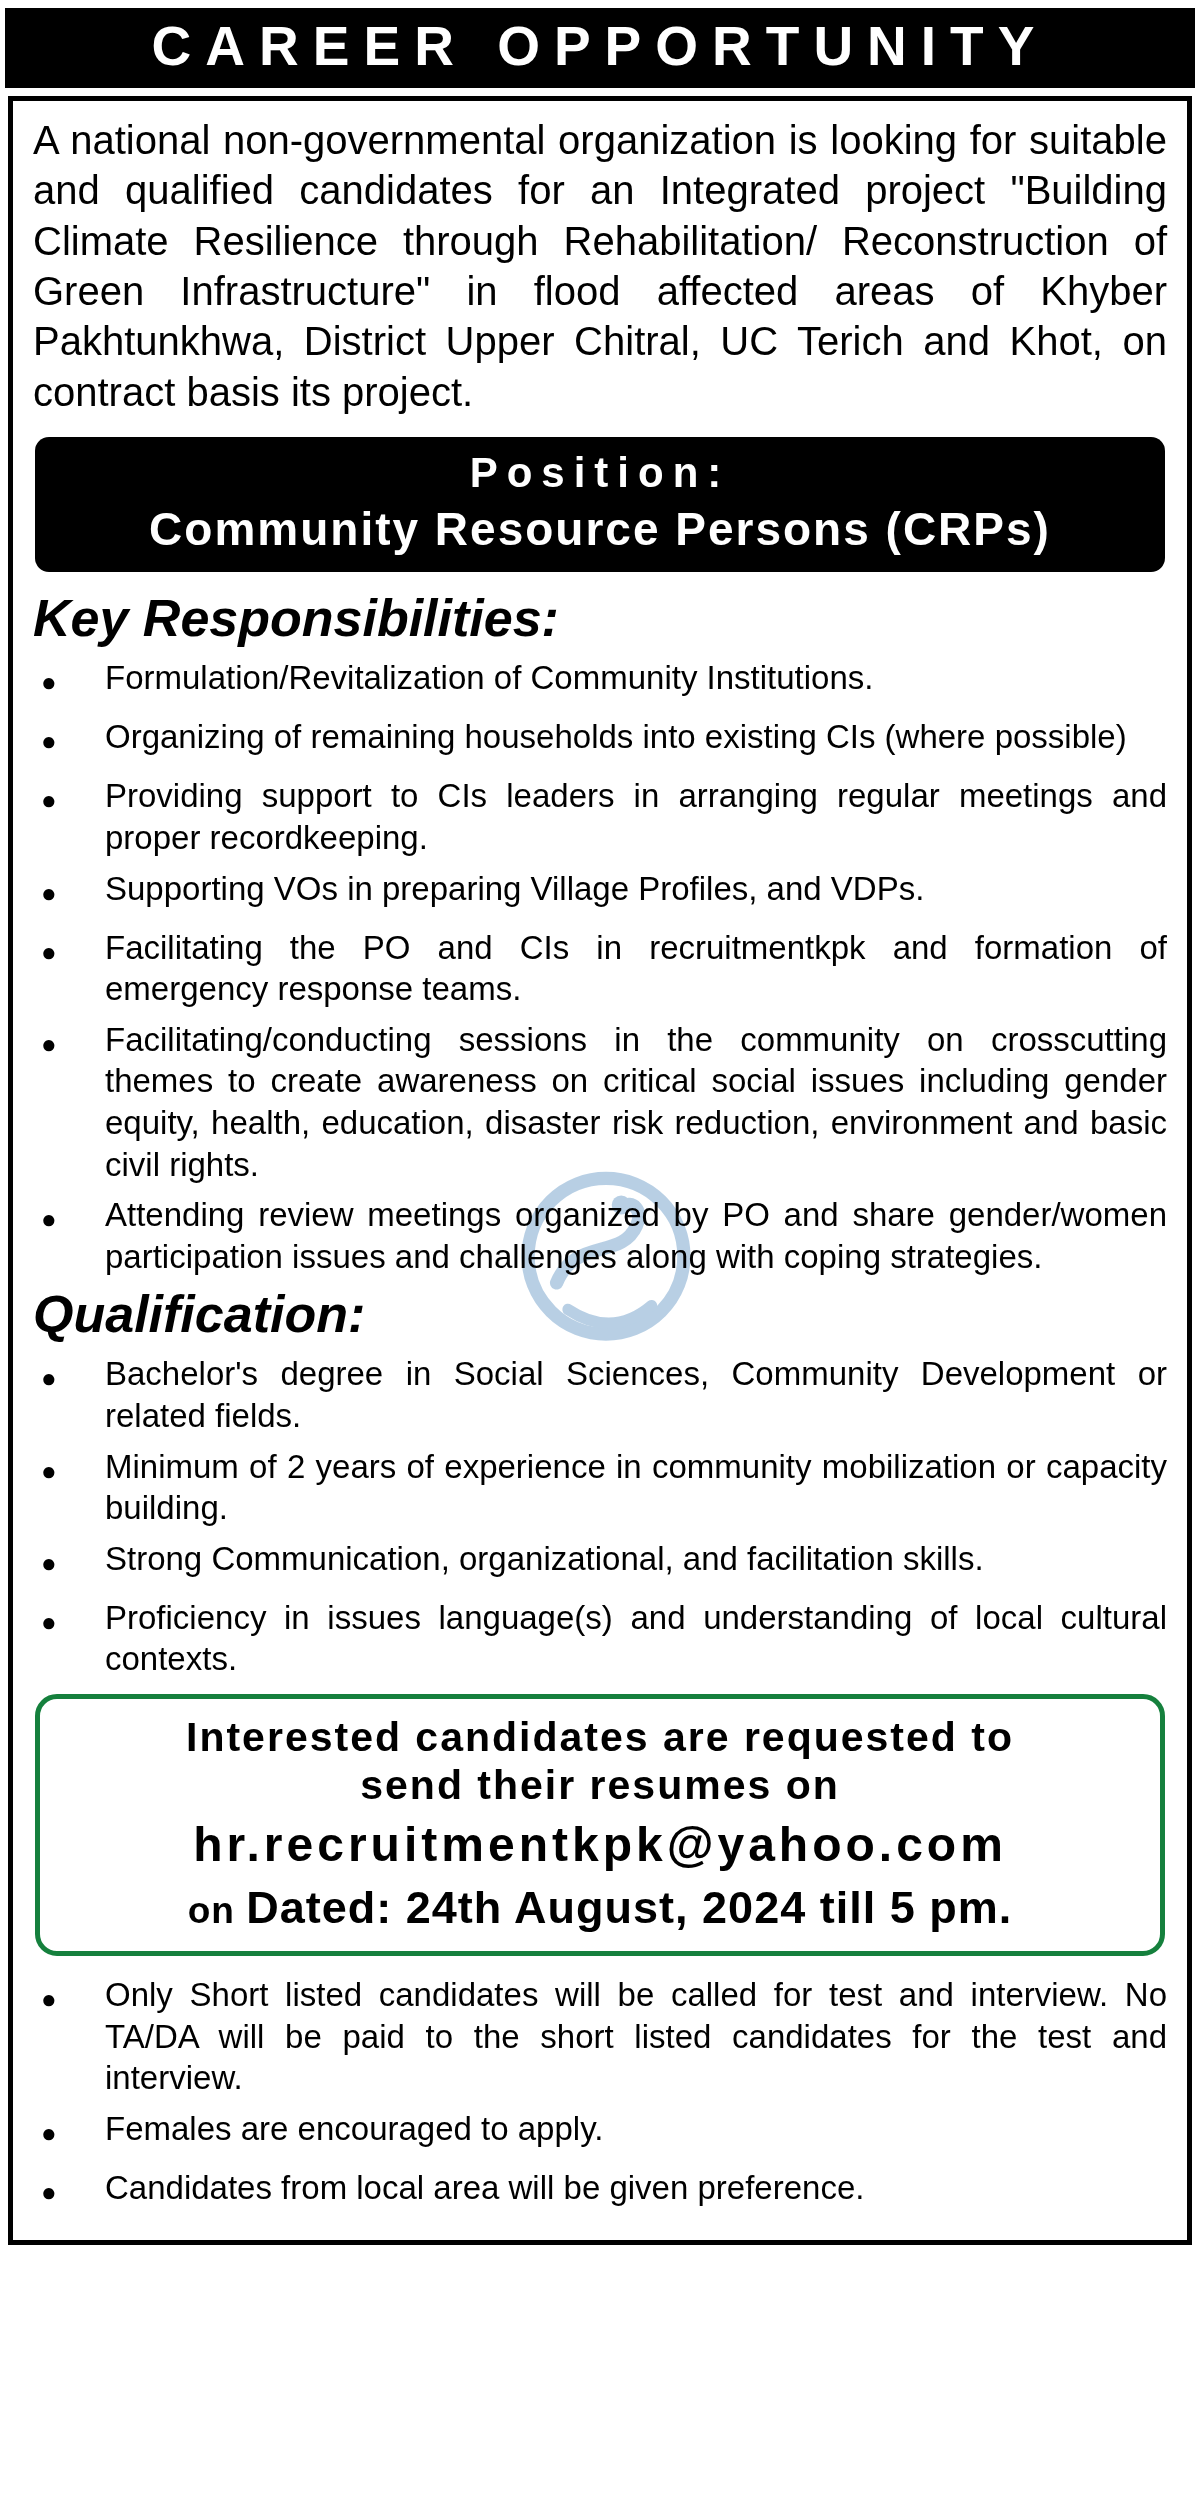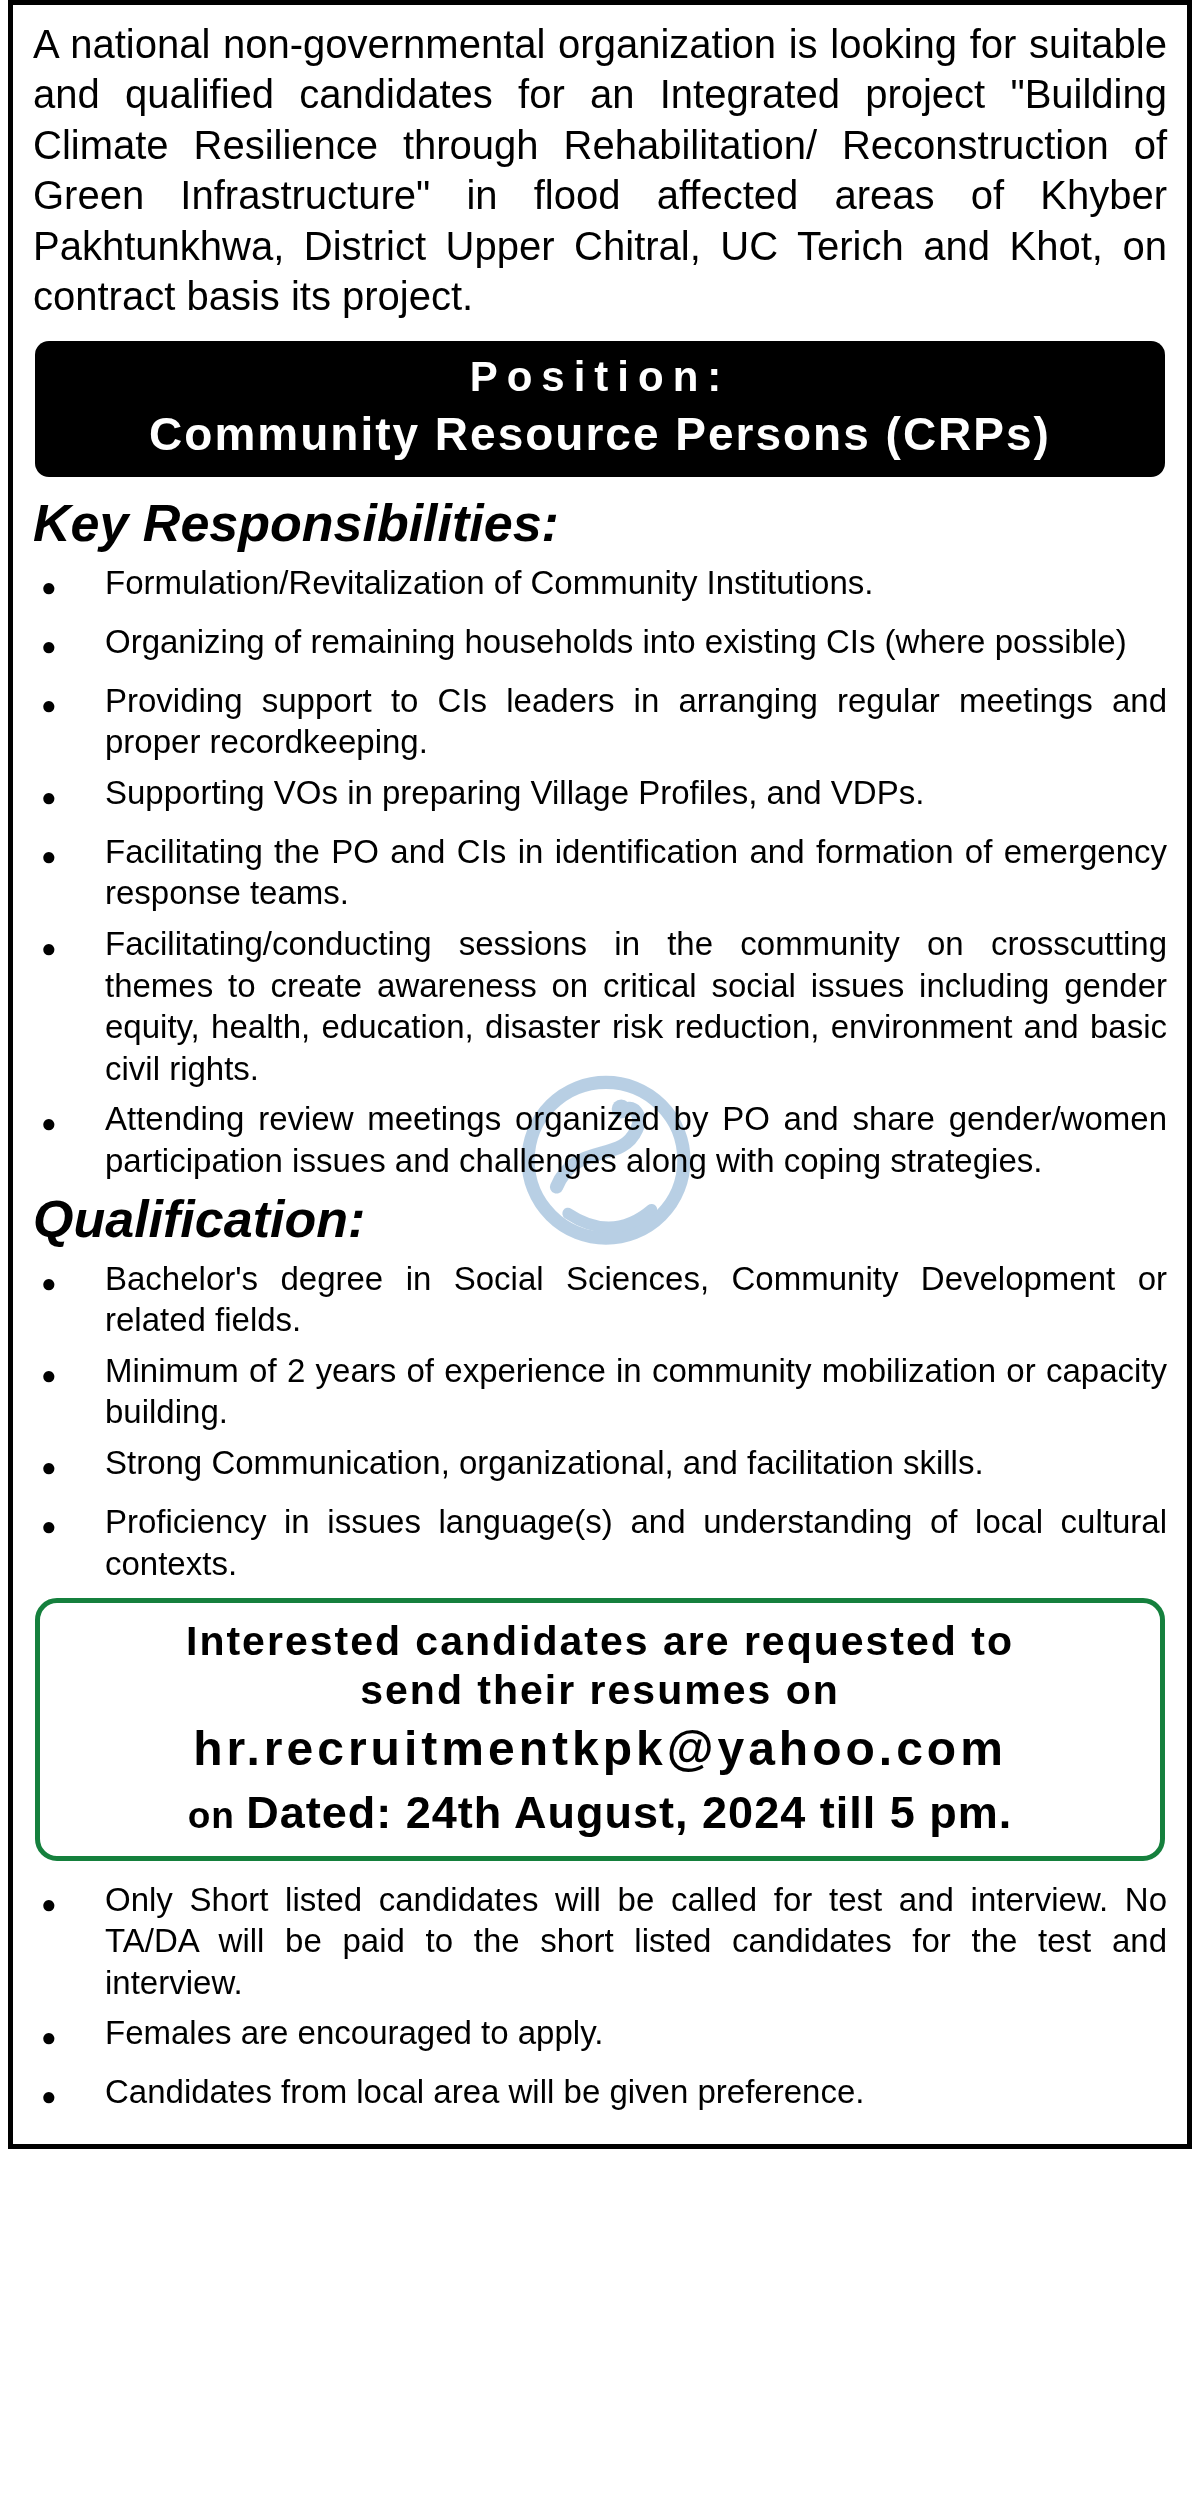--- a/index.html
+++ b/index.html
@@ -135,20 +135,23 @@
     font-size: 37px;
     letter-spacing: 1px;
   }
   .notes { margin-top: 4px; }
 </style>
 </head>
 <body>
 
 <div class="page">
 
+  <div class="banner">
+    <span class="banner-title">CAREER OPPORTUNITY</span>
+  </div>
 
   <div class="main">
 
     <div class="watermark">
       <svg width="190" height="200" viewBox="0 0 100 105" xmlns="http://www.w3.org/2000/svg">
         <circle cx="50" cy="50" r="41" fill="none" stroke="#7fa9cf" stroke-width="7"></circle>
         <path d="M24 64 C 34 40, 58 52, 66 34 C 70 26, 64 20, 58 24" fill="none" stroke="#7fa9cf" stroke-width="7" stroke-linecap="round"></path>
         <circle cx="58" cy="23" r="5" fill="#7fa9cf"></circle>
         <path d="M30 78 C 45 88, 60 88, 74 76" fill="none" stroke="#7fa9cf" stroke-width="6" stroke-linecap="round"></path>
       </svg>
@@ -177,21 +180,21 @@
         <div class="bullet-item">
           <span class="bullet">●</span>
           <span class="btext">Providing support to CIs leaders in arranging regular meetings and proper recordkeeping.</span>
         </div>
         <div class="bullet-item">
           <span class="bullet">●</span>
           <span class="btext">Supporting VOs in preparing Village Profiles, and VDPs.</span>
         </div>
         <div class="bullet-item">
           <span class="bullet">●</span>
-          <span class="btext">Facilitating the PO and CIs in identification and formation of emergency response teams.</span>
+          <span class="btext">Facilitating the PO and CIs in recruitmentkpk and formation of emergency response teams.</span>
         </div>
         <div class="bullet-item">
           <span class="bullet">●</span>
           <span class="btext">Facilitating/conducting sessions in the community on crosscutting themes to create awareness on critical social issues including gender equity, health, education, disaster risk reduction, environment and basic civil rights.</span>
         </div>
         <div class="bullet-item">
           <span class="bullet">●</span>
           <span class="btext">Attending review meetings organized by PO and share gender/women participation issues and challenges along with coping strategies.</span>
         </div>
       </div>

